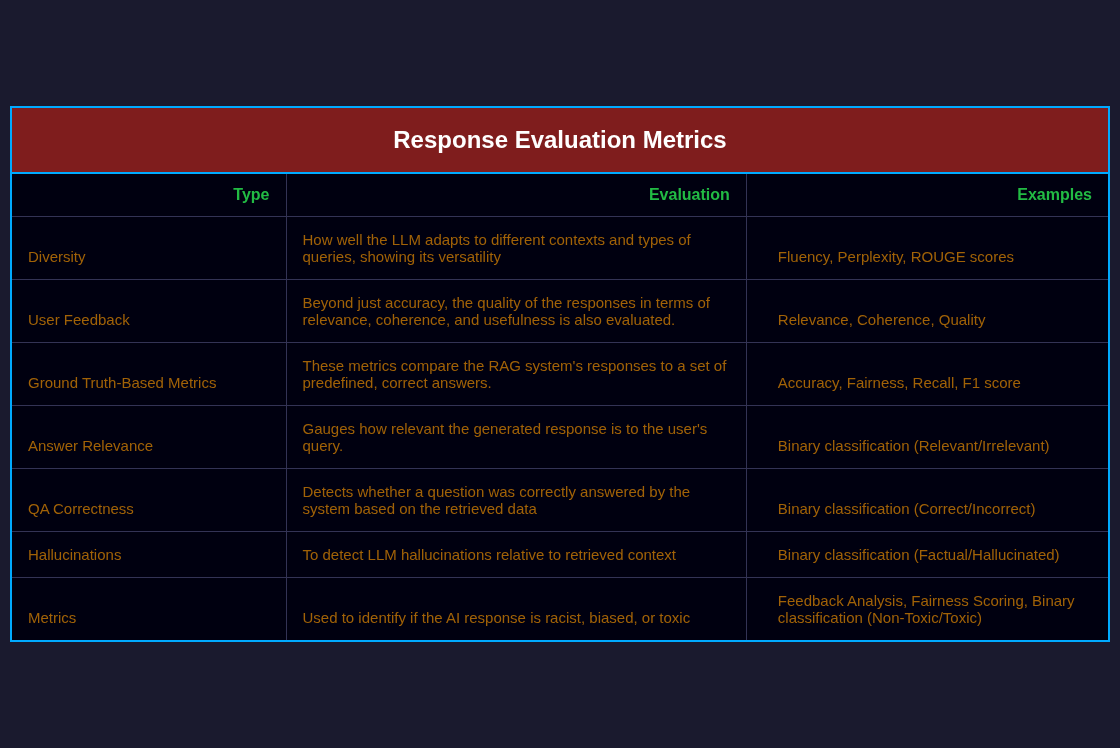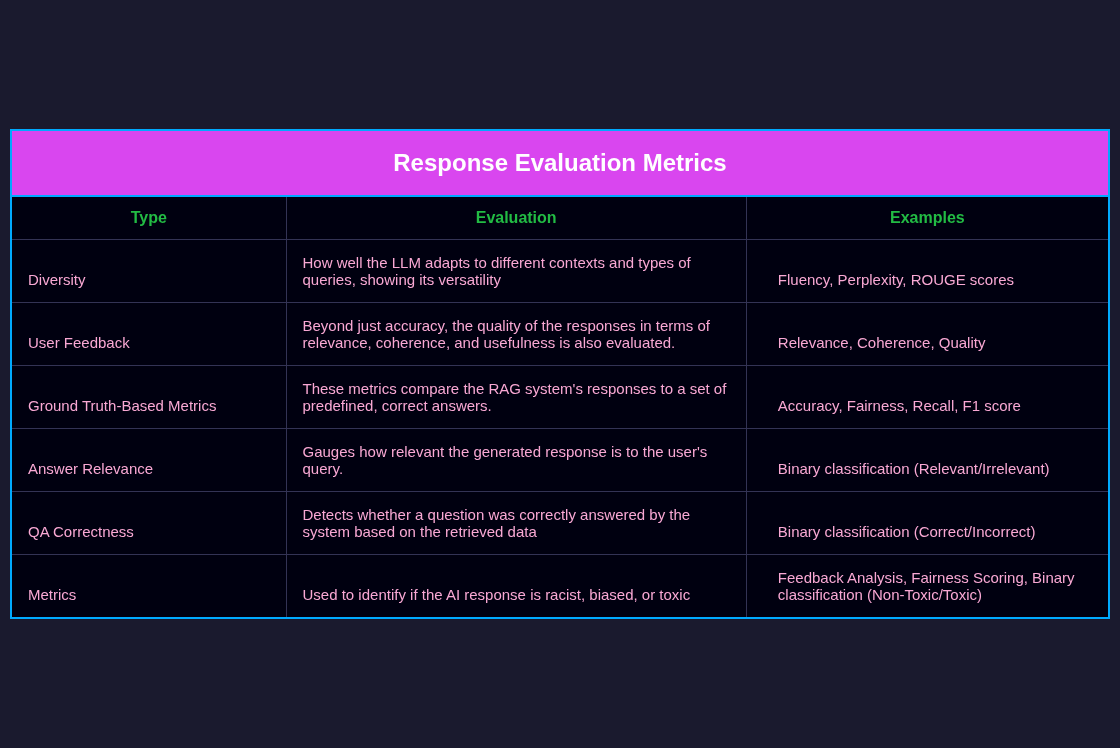--- a/index.html
+++ b/index.html
@@ -18,21 +18,21 @@
     }
 
     .table-container {
       width: 1100px;
       border: 2px solid #00aaff;
       background: #000010;
       overflow: hidden;
     }
 
     .table-title {
-      background: #d946ef;
+      background: #7f1d1d;
       color: #ffffff;
       text-align: center;
       padding: 18px 20px;
       font-size: 24px;
       font-weight: bold;
       border-bottom: 2px solid #00aaff;
     }
 
     table {
       width: 100%;
@@ -40,30 +40,30 @@
     }
 
     thead tr th {
       color: #22bb44;
       font-size: 16px;
       font-weight: bold;
       padding: 12px 16px;
       border-bottom: 1px solid #333355;
       border-right: 1px solid #333355;
       background: #000010;
-      text-align: center;
+      text-align: right;
       vertical-align: bottom;
     }
 
     thead tr th:last-child {
       border-right: none;
     }
 
     tbody tr td {
-      color: #f9a8d4;
+      color: #a16207;
       font-size: 15px;
       padding: 14px 16px;
       border-bottom: 1px solid #333355;
       border-right: 1px solid #333355;
       vertical-align: bottom;
       background: #000010;
     }
 
     tbody tr td:last-child {
       border-right: none;
@@ -120,19 +120,24 @@
           <td class="col-type">Answer Relevance</td>
           <td class="col-description">Gauges how relevant the generated response is to the user's query.</td>
           <td class="col-examples">Binary classification (Relevant/Irrelevant)</td>
         </tr>
         <tr>
           <td class="col-type">QA Correctness</td>
           <td class="col-description">Detects whether a question was correctly answered by the system based on the retrieved data</td>
           <td class="col-examples">Binary classification (Correct/Incorrect)</td>
         </tr>
         <tr>
+          <td class="col-type">Hallucinations</td>
+          <td class="col-description">To detect LLM hallucinations relative to retrieved context</td>
+          <td class="col-examples">Binary classification (Factual/Hallucinated)</td>
+        </tr>
+        <tr>
           <td class="col-type">Metrics</td>
           <td class="col-description">Used to identify if the AI response is racist, biased, or toxic</td>
           <td class="col-examples">Feedback Analysis, Fairness Scoring, Binary classification (Non-Toxic/Toxic)</td>
         </tr>
       </tbody>
   </table>
 </div>
 
 </body></html>

